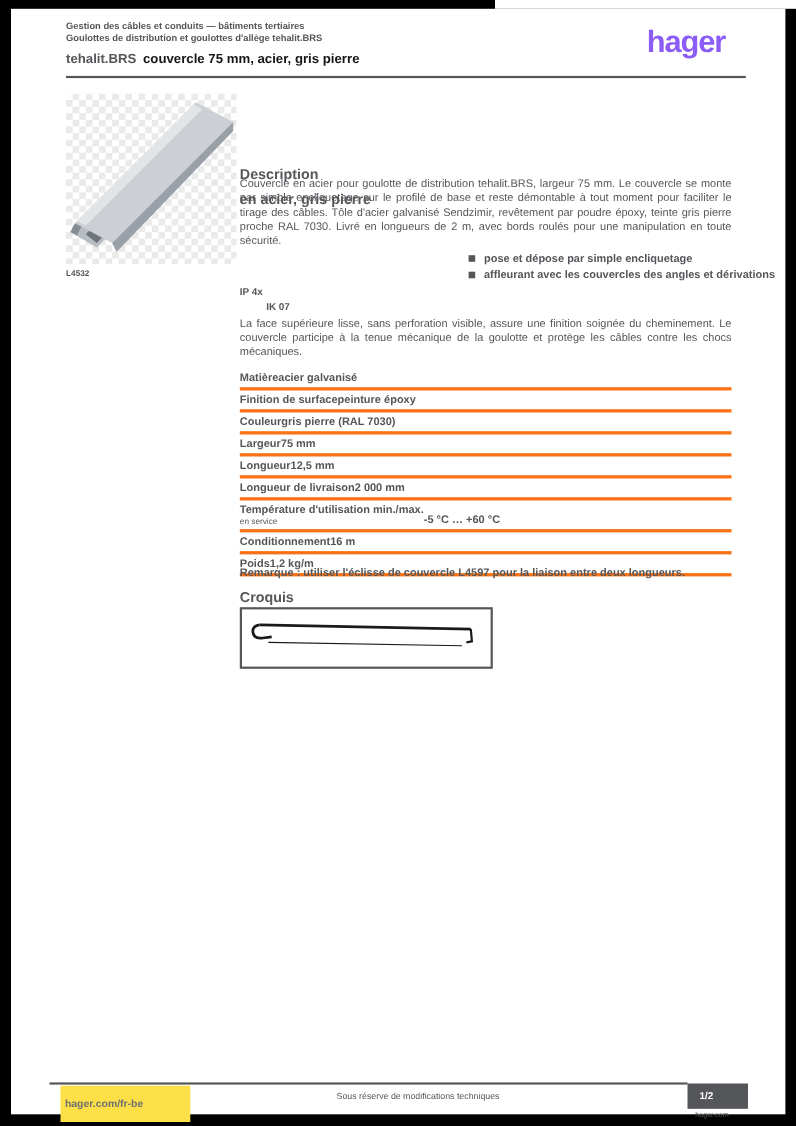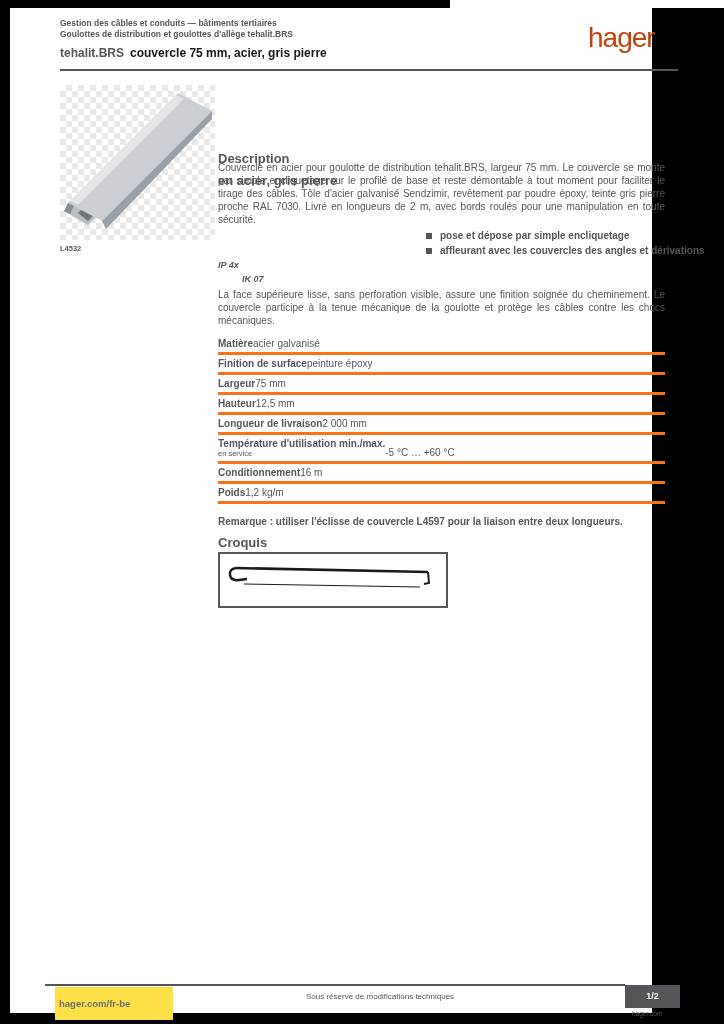--- a/index.html
+++ b/index.html
@@ -1,29 +1,29 @@
 <!DOCTYPE html>
 <html><head>
 <meta charset="utf-8">
 <style>
   * { margin:0; padding:0; box-sizing:border-box; }
   html,body { width:724px; height:1024px; background:#000; overflow:hidden;
               font-family:"Liberation Sans", sans-serif; }
-  .page { position:absolute; left:10px; top:8px; width:642px; height:1005px;
+  .page { position:absolute; left:10px; top:8px; width:704px; height:1005px;
           background:#fff; }
   .patch-top-right { position:absolute; left:450px; top:0; width:274px; height:8px;
           background:#fff; }
   .abs { position:absolute; }
 
   
   .cat-line { color:#55565a; font-size:8.5px; font-weight:bold; line-height:10px; }
   .ref-row  { font-size:12px; font-weight:bold; white-space:nowrap; }
   .ref-label { color:#55565a; margin-right:6px; }
   .ref-value { color:#161618; }
-  .logo { color:#c2410c; font-size:28px; font-weight:normal; letter-spacing:-1px; }
+  .logo { color:#8b5cf6; font-size:28px; font-weight:bold; letter-spacing:-1px; }
   .rule { background:#55565a; height:2px; }
 
   
   .product-img { left:50px; top:77px; width:155px; height:155px;
      background-color:#fff;
      background-image:
        linear-gradient(45deg,#e9e9e9 25%,transparent 25%,transparent 75%,#e9e9e9 75%),
        linear-gradient(45deg,#e9e9e9 25%,transparent 25%,transparent 75%,#e9e9e9 75%);
      background-size:12px 12px; background-position:0 0,6px 6px; }
   .img-caption { left:50px; top:236px; font-size:7.5px; color:#55565a; font-weight:bold; }
@@ -32,45 +32,45 @@
   .main-title { left:208px; top:79px; width:447px; font-size:17.5px; font-weight:bold;
                 color:#54565a; }
   .main-subtitle { left:208px; top:117px; width:447px; font-size:13px; font-weight:bold;
                 color:#54565a;margin-top:48px; }
   .sec-heading { font-size:13px; font-weight:bold; color:#55565a; }
   .para { left:208px; width:447px; font-size:10px; line-height:13px; font-weight:normal;
           color:#55565a; text-align:justify; }
   .bullet-line { left:208px; width:447px; font-size:10px; font-weight:bold; color:#55565a; }
   .bullet-ic { display:inline-block; width:6px; height:6px; background:#55565a;
                margin-right:8px; }
-  .rating { left:208px; font-size:9px; font-weight:bold; color:#55565a;font-style:italic; }
+  .rating { left:208px; font-size:9px; font-weight:bold; color:#55565a; }
 
   
   .spec-table { left:208px; top:327px; width:447px; }
   .spec-row { display:flex; justify-content:flex-start; align-items:flex-end;
               border-bottom:3px solid #f97316; padding:3px 0 3px 0; min-height:19px; }
   .spec-label { font-size:10px; font-weight:bold; color:#55565a; }
   .spec-sub { display:block; font-size:7.5px; font-weight:normal; }
-  .spec-value { font-size:10px; font-weight:normal; color:#55565a; text-align:right;
+  .spec-value { font-size:10px; font-weight:bold; color:#55565a; text-align:right;
                 white-space:nowrap; }
   .note { left:208px; top:508px; width:447px; font-size:10px; font-weight:bold;
           color:#55565a; }
   .drawing-heading { left:208px; top:527px; }
   .drawing-box { left:208px; top:544px; width:230px; height:56px;
                  border:2px solid #55565a; background:#fff; }
 
   
   .foot-rule { left:35px; top:976px; width:580px; }
   .url-box { left:45px; top:979px; width:118px; height:33px; background:#fde047; z-index:4;
              padding:6px 0 0 4px; }
   .url-text { font-size:9.5px; color:#6d6e71; font-weight:bold; }
   .disclaimer { left:280px; top:984px; width:200px; font-size:8px; color:#55565a;padding-left:16px; }
   .page-box { left:615px; top:977px; width:55px; height:23px; background:#55565a;
-              color:#fff; font-size:9px; font-weight:bold; text-align:center;
-              line-height:23px; }
+              color:#fff; font-size:9px; font-weight:bold; 
+              line-height:23px;padding-left:11px; }
   .page-caption { left:622px; top:1002px; font-size:6.5px; color:#55565a; }
 </style>
 </head>
 <body>
 
 <div class="page">
 
   <div class="abs cat-line" style="left:50px; top:10px;">Gestion des câbles et conduits — bâtiments tertiaires</div>
   <div class="abs cat-line" style="left:50px; top:21px;">Goulottes de distribution et goulottes d'allège tehalit.BRS</div>
   <div class="abs ref-row" style="left:50px; top:38px;">
@@ -108,25 +108,29 @@
   <div class="abs spec-table" id="spec-host">
       <div class="spec-row">
         <div class="spec-label">Matière</div>
         <div class="spec-value">acier galvanisé</div>
       </div>
       <div class="spec-row">
         <div class="spec-label">Finition de surface</div>
         <div class="spec-value">peinture époxy</div>
       </div>
       <div class="spec-row">
+        <div class="spec-label">Couleur</div>
+        <div class="spec-value">gris pierre (RAL 7030)</div>
+      </div>
+      <div class="spec-row">
         <div class="spec-label">Largeur</div>
         <div class="spec-value">75 mm</div>
       </div>
       <div class="spec-row">
-        <div class="spec-label">Hauteur</div>
+        <div class="spec-label">Longueur</div>
         <div class="spec-value">12,5 mm</div>
       </div>
       <div class="spec-row">
         <div class="spec-label">Longueur de livraison</div>
         <div class="spec-value">2 000 mm</div>
       </div>
       <div class="spec-row">
         <div class="spec-label">Température d'utilisation min./max.<span class="spec-sub">en service</span></div>
         <div class="spec-value">-5 °C … +60 °C</div>
       </div>

